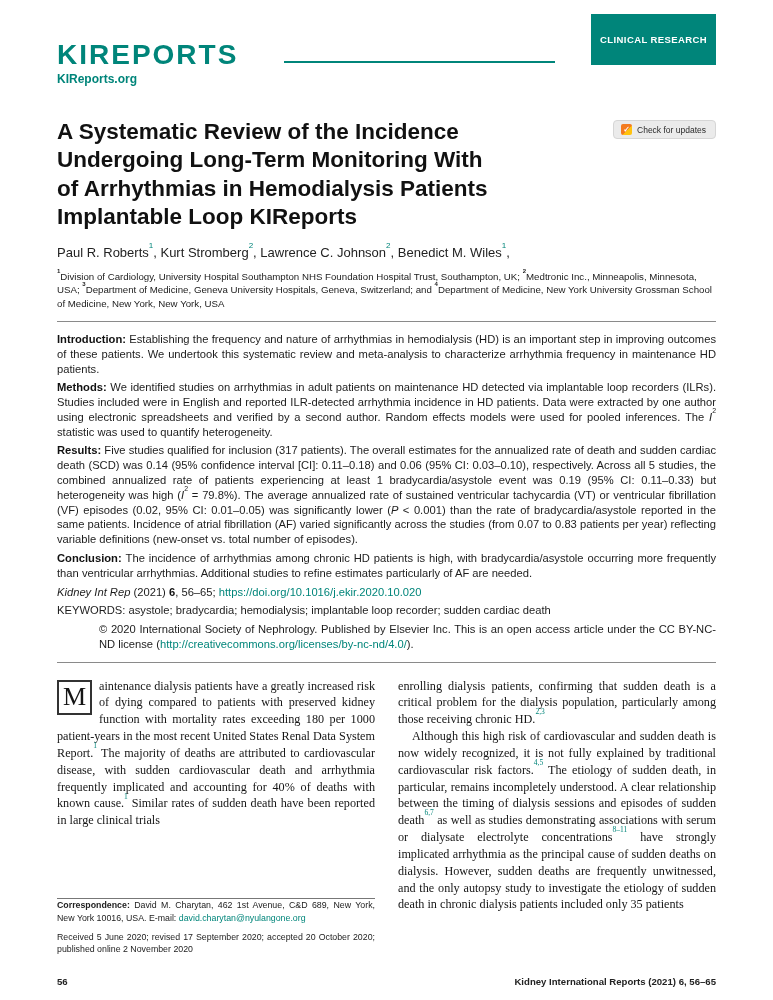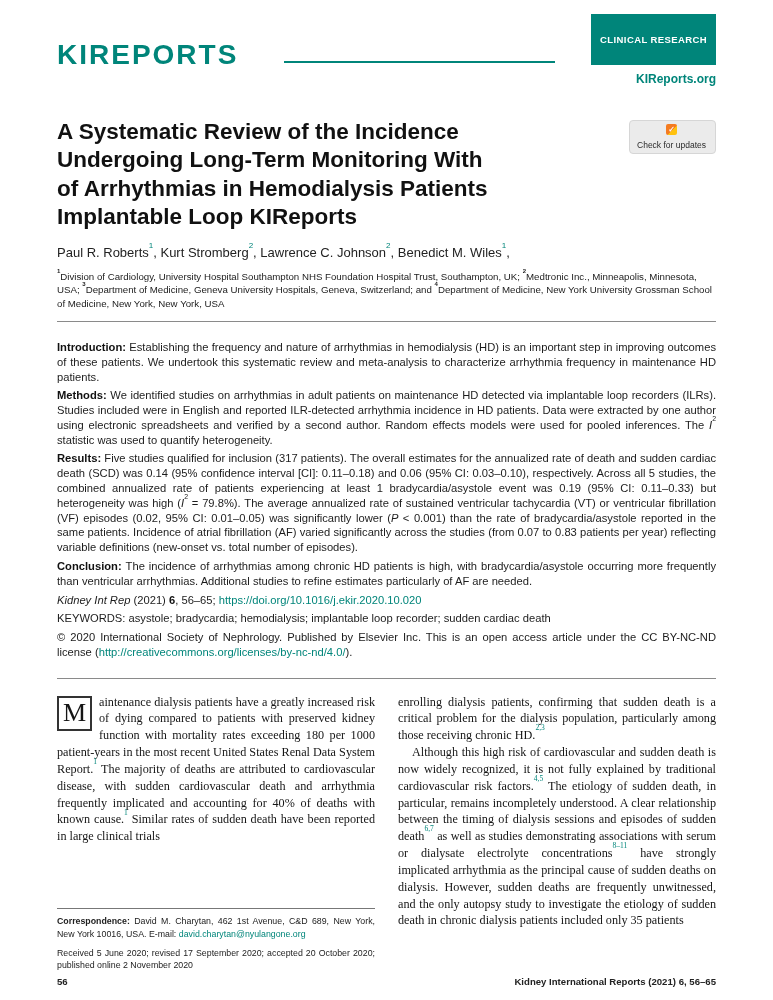--- a/index.html
+++ b/index.html
@@ -12,72 +12,72 @@
   
   .mast-row { display:flex; align-items:flex-end;gap:36px; }
   .brand { font-size:28px; letter-spacing:2px; color:var(--accent); line-height:1; white-space:nowrap; }
   .brand-ki { font-weight:800; }
   .brand-reports { font-weight:600; }
   .mast-line { flex:1; height:2.5px; background:var(--accent); margin:0 0 6px 10px; }
   .badge {
     background:var(--accent); color:#fff; font-size:9.5px; font-weight:700;
     letter-spacing:.4px; padding:20px 9px; margin-bottom:4px; white-space:nowrap;
   }
-  .site { color:var(--accent); font-weight:700; font-size:12px; margin-top:3px;text-align:right; }
+  .site { color:var(--accent); font-weight:700; font-size:12px; margin-top:3px; }
   
   .title-block { position:relative; margin-top:32px; }
   h1.title { font-size:22.5px; line-height:1.26; font-weight:700; color:#111; }
   .check-updates {
     position:absolute; right:0; top:2px; display:flex; align-items:center; gap:5px;
     background:#ebebeb; border:1px solid #d6d6d6; border-radius:4px;
     padding:3px 9px 3px 7px; font-size:8.5px; color:#2b2b2b;
-    font-family:"Liberation Sans", sans-serif; cursor:pointer;flex-direction:column;
+    font-family:"Liberation Sans", sans-serif; cursor:pointer;
   }
   .cfu-icon {
     width:11px; height:11px; border-radius:2px; flex:0 0 auto;
     background:linear-gradient(135deg,#f47b20 0 55%,#ffc20e 55% 100%);
     position:relative;
   }
   .cfu-icon::after {
     content:"\2713"; position:absolute; inset:0; color:#fff; font-size:8px;
     line-height:11px; text-align:center; font-weight:700;
   }
   
   .authors { margin-top:12px; font-size:13px; line-height:1.5; color:#222; }
   .affiliations { margin-top:7px; font-size:9.7px; line-height:1.38; color:#222; }
   sup { font-size:.62em; line-height:0; position:relative; top:-.5em; color:var(--accent); }
   .affiliations sup { color:#222; font-weight:700; }
   .abstract sup { color:#1c1c1c; }
   .lnk { color:var(--accent); }
   
   .abstract {
     margin-top:11px; border-top:1px solid #8a8a8a; border-bottom:1px solid #8a8a8a;
-    padding:18px 0; font-size:11.2px; line-height:1.32; text-align:justify; color:#1c1c1c;
+    padding:10px 0; font-size:11.2px; line-height:1.32; text-align:justify; color:#1c1c1c;
   }
   .abstract p { margin-bottom:4px; }
-  .abstract p:last-child { margin-bottom:0; }
+  .abstract p:last-child { margin-bottom:0;margin-left:42px; }
   .abstract b { color:#111; }
   
   .body-cols {
     display:flex; gap:23px; margin-top:15px; height:278px;
     font-family:"Liberation Serif", serif; font-size:12.2px; line-height:1.38;
     text-align:justify; color:#151515;
   }
   .col { flex:1; min-width:0; }
   .col-left { display:flex; flex-direction:column; justify-content:space-between; }
   .dropcap {
     float:left; width:35px; height:35px; border:2px solid #333;
     display:flex; align-items:center; justify-content:center;
     font-size:26px; margin:2px 7px 1px 0; color:#151515;
   }
   .col-right p { margin:0; }
   .indent { text-indent:14px; }
   
   .corr-block {
-    border-top:1px solid #777; padding-top:6px;
+    border-top:1px solid #777; 
     font-family:"Liberation Sans", sans-serif; font-size:8.8px; line-height:1.4;
     text-align:justify; color:#222;
   }
   .corr-block .received { margin-top:7px; font-weight:400; }
   
   .page-footer {
     position:absolute; left:57px; right:57px; bottom:13px;
     display:flex; justify-content:space-between;
     font-size:9.6px; font-weight:700; color:#222;
     font-family:"Liberation Sans", sans-serif;

